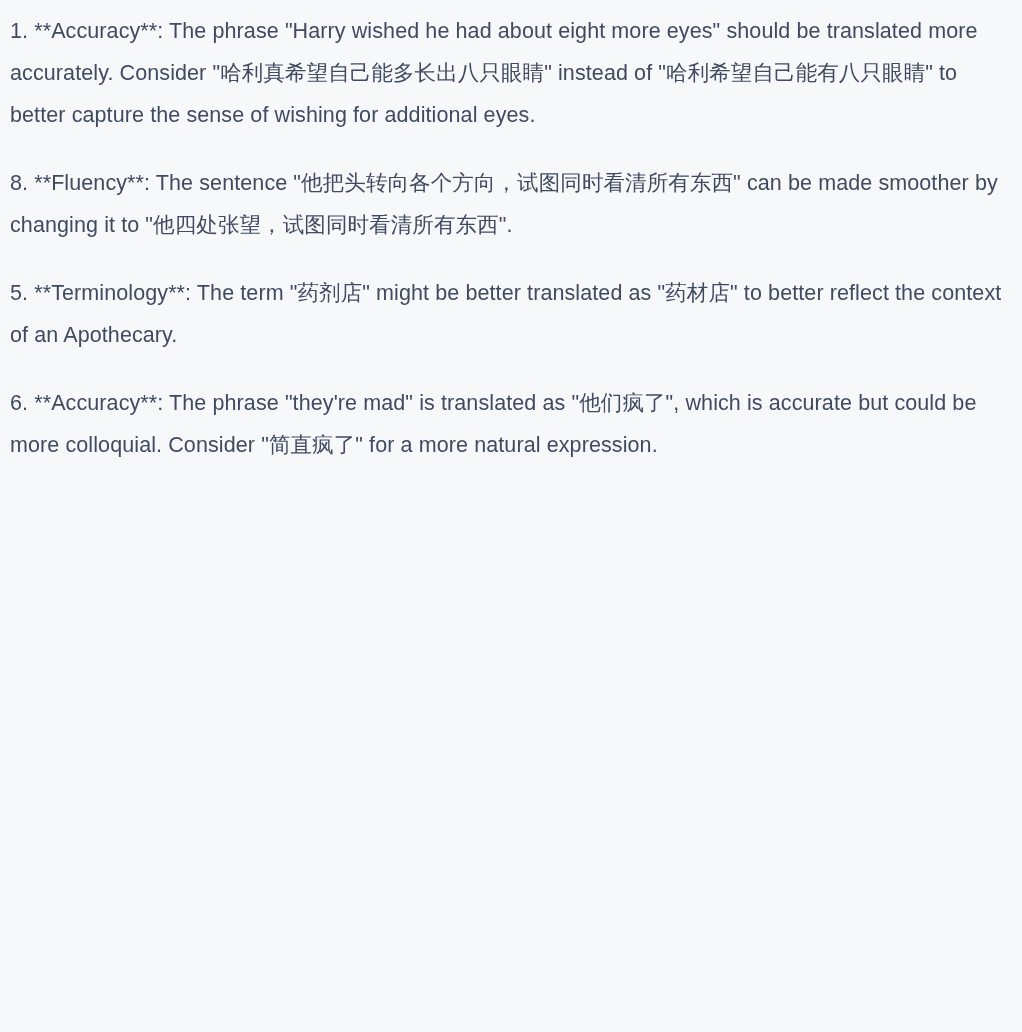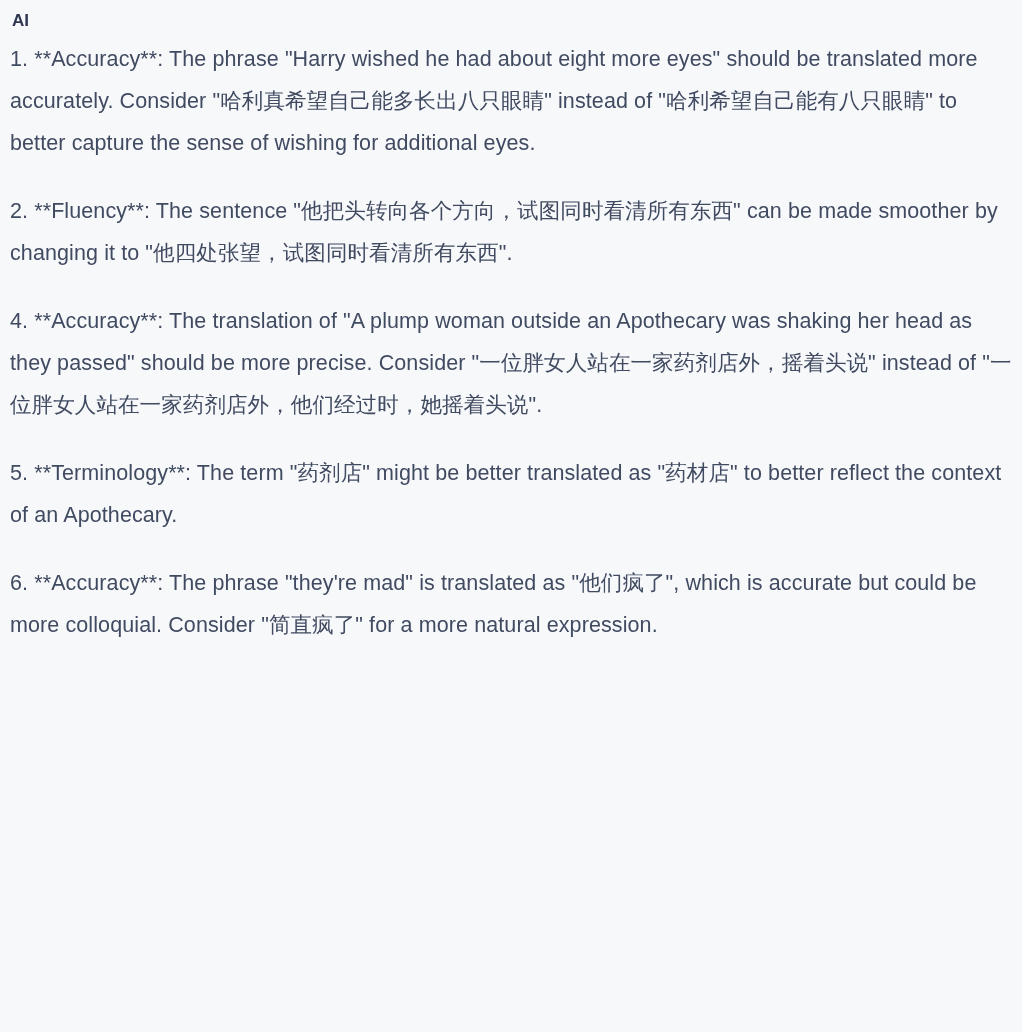--- a/index.html
+++ b/index.html
@@ -35,21 +35,19 @@
     margin: 0 0 26px 0;
   }
   .para:last-child {
     margin-bottom: 0;
   }
 </style>
 </head>
 <body>
 
 <div class="message-block">
-  <div class="speaker-label">AI</div>
   <div class="message-body">
     <p class="para">1. **Accuracy**: The phrase "Harry wished he had about eight more eyes" should be translated more accurately. Consider "哈利真希望自己能多长出八只眼睛" instead of "哈利希望自己能有八只眼睛" to better capture the sense of wishing for additional eyes.</p>
-    <p class="para">2. **Fluency**: The sentence "他把头转向各个方向，试图同时看清所有东西" can be made smoother by changing it to "他四处张望，试图同时看清所有东西".</p>
-    <p class="para">4. **Accuracy**: The translation of "A plump woman outside an Apothecary was shaking her head as they passed" should be more precise. Consider "一位胖女人站在一家药剂店外，摇着头说" instead of "一位胖女人站在一家药剂店外，他们经过时，她摇着头说".</p>
+    <p class="para">8. **Fluency**: The sentence "他把头转向各个方向，试图同时看清所有东西" can be made smoother by changing it to "他四处张望，试图同时看清所有东西".</p>
     <p class="para">5. **Terminology**: The term "药剂店" might be better translated as "药材店" to better reflect the context of an Apothecary.</p>
     <p class="para">6. **Accuracy**: The phrase "they're mad" is translated as "他们疯了", which is accurate but could be more colloquial. Consider "简直疯了" for a more natural expression.</p>
   </div>
 </div>
 
 </body></html>

